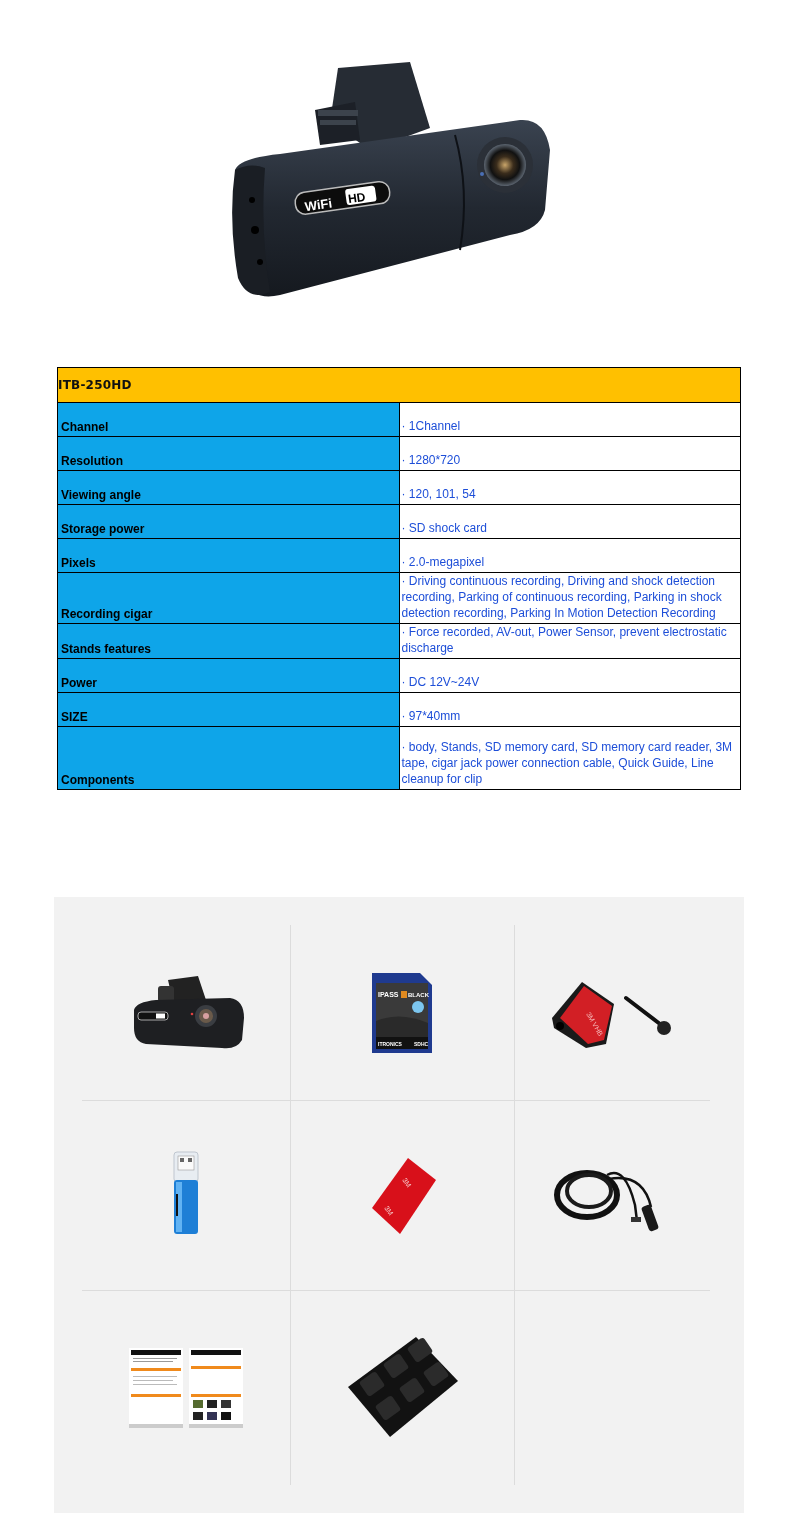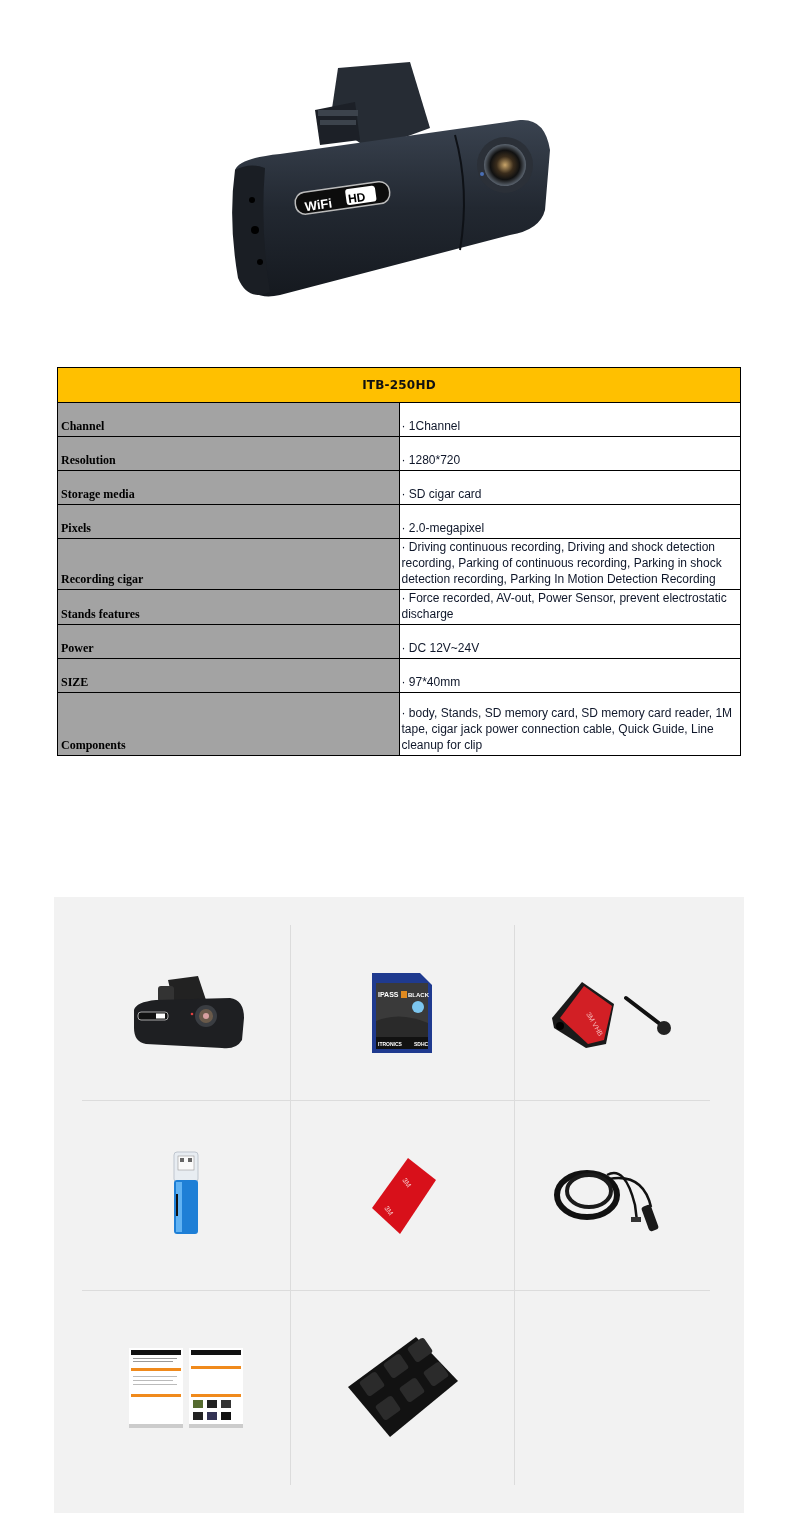--- a/index.html
+++ b/index.html
@@ -4,24 +4,24 @@
 <style>
   html, body { margin: 0; padding: 0; background: #ffffff; }
   body { width: 800px; height: 1534px; position: relative; overflow: hidden; font-family: "Liberation Sans", sans-serif; }
 
   
   .hero { position: absolute; left: 220px; top: 40px; width: 360px; height: 270px; }
 
   
   .spec-table { position: absolute; left: 57px; top: 367px; width: 684px; border-collapse: collapse; table-layout: fixed; }
   .spec-table td, .spec-table th { border: 1px solid #000; padding: 0; }
-  .spec-table th { background: #ffc000; height: 34px; font-size: 12px; font-weight: bold; color: #111; text-align: center; vertical-align: middle; letter-spacing: 0.2px; font-family: "DejaVu Sans", sans-serif; }
+  .spec-table th { background: #ffc000; height: 34px; font-size: 12px; font-weight: bold; color: #111; text-align: left; vertical-align: middle; letter-spacing: 0.2px; font-family: "DejaVu Sans", sans-serif; }
   .spec-table th.hdr { border-bottom: 1px solid #000; }
-  .spec-table td.label { background: #a3a3a3; width: 130px; font-size: 12px; font-weight: bold; color: #000; vertical-align: bottom; padding: 0 0 2px 3px; font-family: Liberation Serif, serif; }
-  .spec-table td.value { background: #fff; font-size: 12px; color: #0f172a; vertical-align: bottom; padding: 0 4px 2px 2px; line-height: 16px; }
+  .spec-table td.label { background: #0ea5e9; width: 130px; font-size: 12px; font-weight: bold; color: #000; vertical-align: bottom; padding: 0 0 2px 3px; }
+  .spec-table td.value { background: #fff; font-size: 12px; color: #1d4ed8; vertical-align: bottom; padding: 0 4px 2px 2px; line-height: 16px; }
   .spec-table tr.r { height: 34px; }
   .spec-table tr.r2 { height: 51px; }
   .spec-table tr.r3 { height: 63px; }
 
   
   .panel { position: absolute; left: 54px; top: 897px; width: 690px; height: 616px; background: #f2f2f2; }
   .vline { position: absolute; width: 1px; background: #dcdcdc; }
   .hline { position: absolute; height: 1px; background: #dcdcdc; }
   .cell { position: absolute; display: flex; align-items: center; justify-content: center; }
 </style>
@@ -78,22 +78,26 @@
   <tbody>
     <tr class="r">
       <td class="label">Channel</td>
       <td class="value">· 1Channel</td>
     </tr>
     <tr class="r">
       <td class="label">Resolution</td>
       <td class="value">· 1280*720</td>
     </tr>
     <tr class="r">
-      <td class="label">Storage media</td>
-      <td class="value">· SD cigar card</td>
+      <td class="label">Viewing angle</td>
+      <td class="value">· 120, 101, 54</td>
+    </tr>
+    <tr class="r">
+      <td class="label">Storage power</td>
+      <td class="value">· SD shock card</td>
     </tr>
     <tr class="r">
       <td class="label">Pixels</td>
       <td class="value">· 2.0-megapixel</td>
     </tr>
     <tr class="r2">
       <td class="label">Recording cigar</td>
       <td class="value"> · Driving continuous recording, Driving and shock detection recording, Parking of continuous recording, Parking in shock detection recording, Parking In Motion Detection Recording</td>
     </tr>
     <tr class="r">
@@ -103,21 +107,21 @@
     <tr class="r">
       <td class="label">Power</td>
       <td class="value">· DC 12V~24V</td>
     </tr>
     <tr class="r">
       <td class="label">SIZE</td>
       <td class="value">· 97*40mm</td>
     </tr>
     <tr class="r3">
       <td class="label">Components</td>
-      <td class="value"> · body, Stands, SD memory card, SD memory card reader, 1M tape, cigar jack power connection cable, Quick Guide, Line cleanup for clip</td>
+      <td class="value"> · body, Stands, SD memory card, SD memory card reader, 3M tape, cigar jack power connection cable, Quick Guide, Line cleanup for clip</td>
     </tr>
   </tbody>
 </table>
 
 <div class="panel">
 
   <div class="vline" style="left:236px; top:28px; height:560px;"></div>
   <div class="vline" style="left:460px; top:28px; height:560px;"></div>
   <div class="hline" style="left:28px; top:203px; width:628px;"></div>
   <div class="hline" style="left:28px; top:393px; width:628px;"></div>

